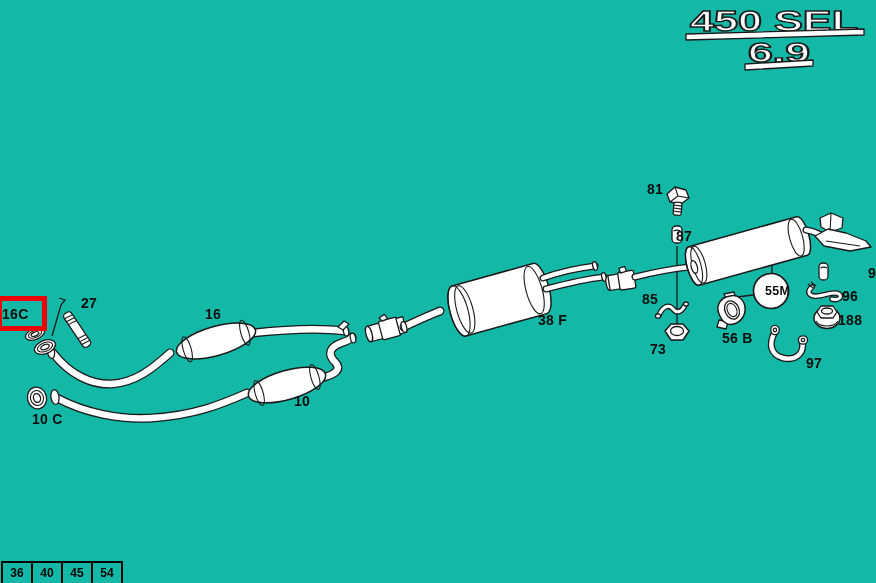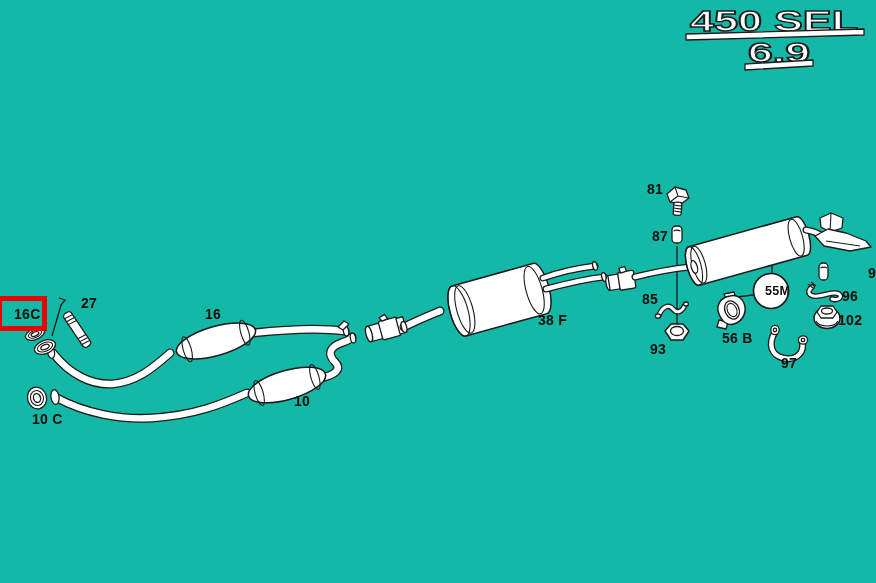--- a/index.html
+++ b/index.html
@@ -26,21 +26,21 @@
     position:absolute;font-weight:bold;font-size:14px;line-height:1;
     color:#0d0d0d;letter-spacing:0.3px;white-space:nowrap;cursor:pointer;
   }
   .part-label.center{text-align:center;}
   
   .red-box{
     position:absolute;left:-3px;top:296px;width:50px;height:35px;
     border:5px solid #ee0000;box-sizing:border-box;
     display:flex;align-items:center;
   }
-  .red-box .part-label{position:static;padding-left:12px;}
+  .red-box .part-label{position:static;}
   
   .footer{
     position:absolute;left:1px;top:561px;display:flex;
     border-top:2px solid #000;
   }
   .footer .cell{
     width:28px;height:20px;border-left:2px solid #000;
     display:flex;align-items:center;justify-content:center;
     font-weight:bold;font-size:12px;color:#000;cursor:pointer;
   }
@@ -250,24 +250,30 @@
   <div class="red-box">
     <span class="part-label">16C</span>
   </div>
 
   <span class="part-label" style="left:81px;top:296px">27</span>
   <span class="part-label" style="left:205px;top:307px">16</span>
   <span class="part-label" style="left:294px;top:394px">10</span>
   <span class="part-label" style="left:32px;top:412px">10 C</span>
   <span class="part-label" style="left:538px;top:313px">38 F</span>
   <span class="part-label" style="left:647px;top:182px">81</span>
-  <span class="part-label" style="left:652px;top:229px">87</span>
+  <span class="part-label" style="left:676px;top:229px">87</span>
   <span class="part-label" style="left:642px;top:292px">85</span>
-  <span class="part-label" style="left:650px;top:342px">93</span>
+  <span class="part-label" style="left:650px;top:342px">73</span>
   <span class="part-label" style="left:722px;top:331px">56 B</span>
   <span class="part-label center" style="left:754px;top:285px;width:47px;font-size:12.5px">55M</span>
   <span class="part-label" style="left:868px;top:266px">99</span>
   <span class="part-label" style="left:842px;top:289px">96</span>
-  <span class="part-label" style="left:838px;top:313px">102</span>
-  <span class="part-label" style="left:781px;top:356px">97</span>
-
+  <span class="part-label" style="left:838px;top:313px">188</span>
+  <span class="part-label" style="left:806px;top:356px">97</span>
+
+  <div class="footer">
+    <div class="cell">36</div>
+    <div class="cell">40</div>
+    <div class="cell">45</div>
+    <div class="cell">54</div>
+  </div>
 
 </div>
 
 </body></html>

